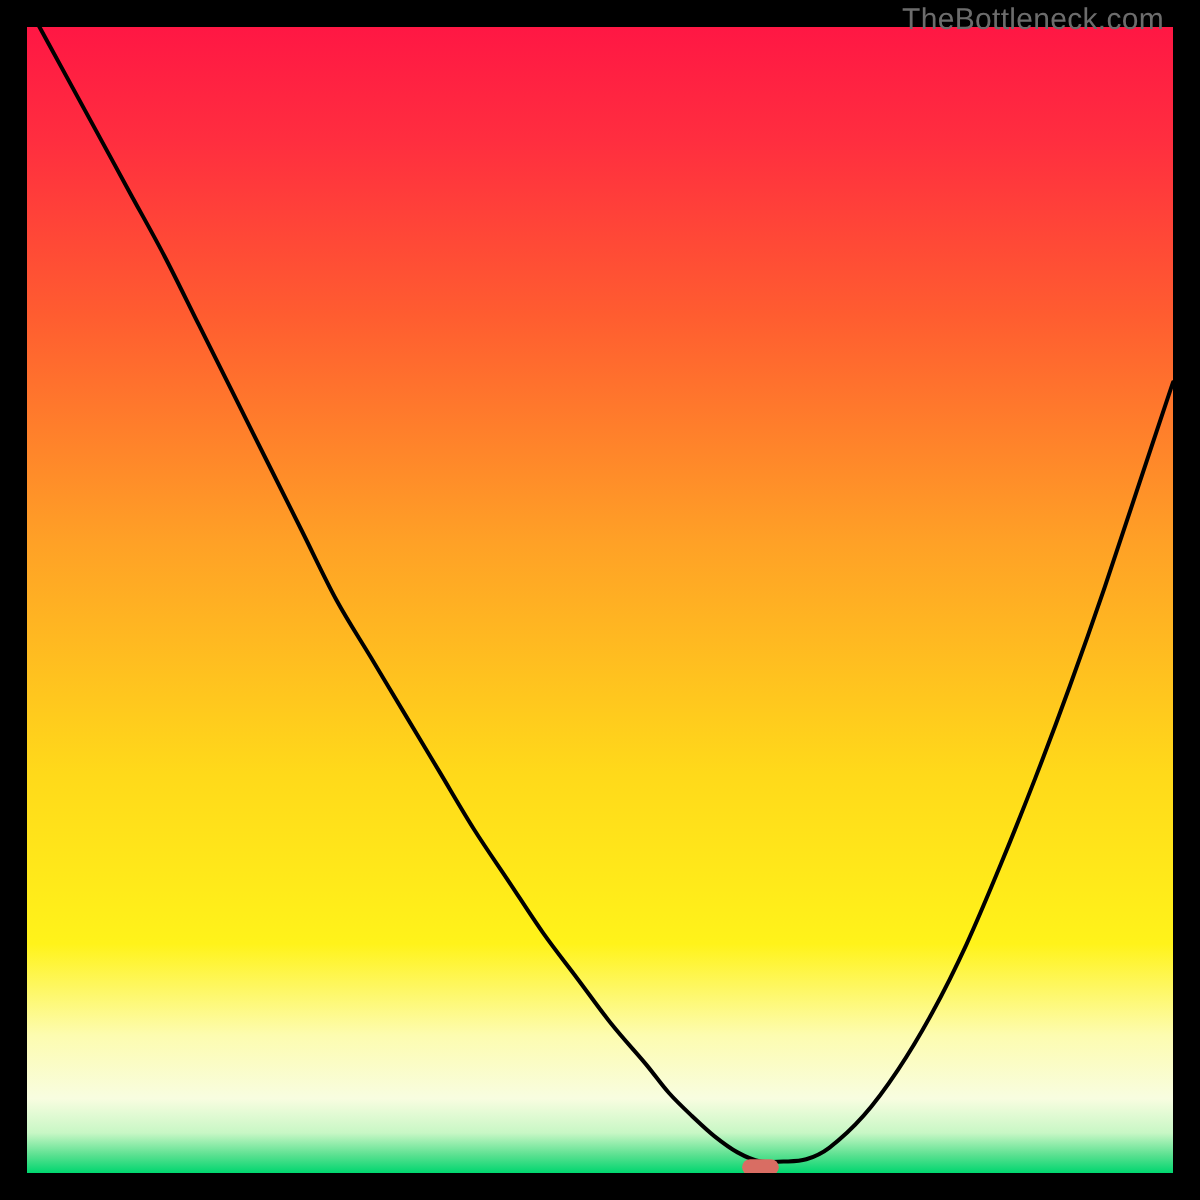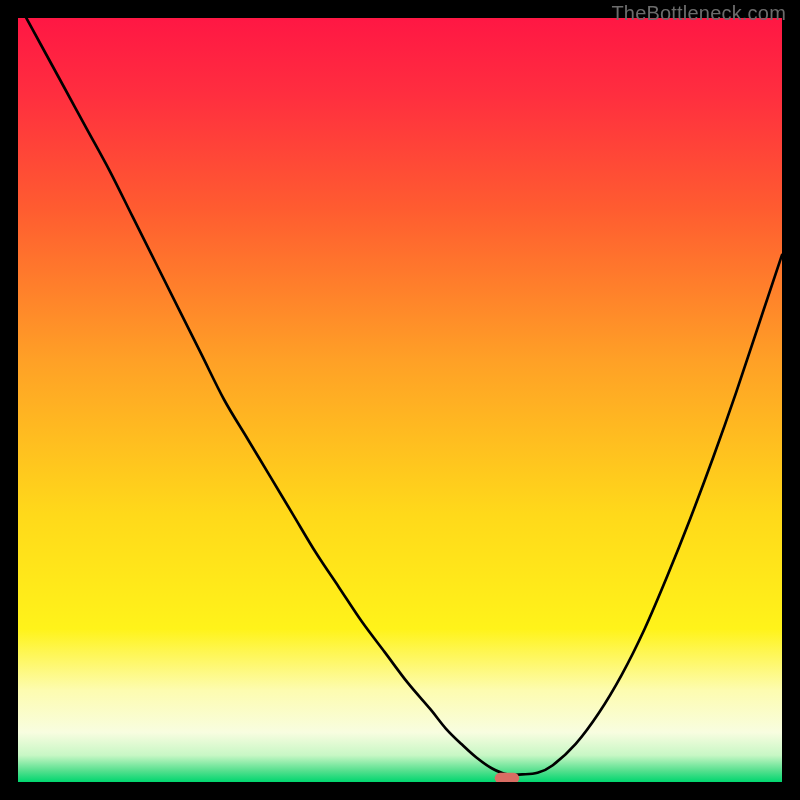--- a/index.html
+++ b/index.html
@@ -21,21 +21,21 @@
   .plot {
     position: absolute;
     left: 18px;
     top: 18px;
     width: 764px;
     height: 764px;
   }
   .attribution {
     position: absolute;
     top: 2px;
-    right: 14px;
+    right: 24px;
     font-family: Arial, Helvetica, sans-serif;
     font-size: 20px;
     color: #6c6c6c;
     letter-spacing: 0.2px;
     user-select: none;
   }
 </style>
 </head>
 <body>
 

